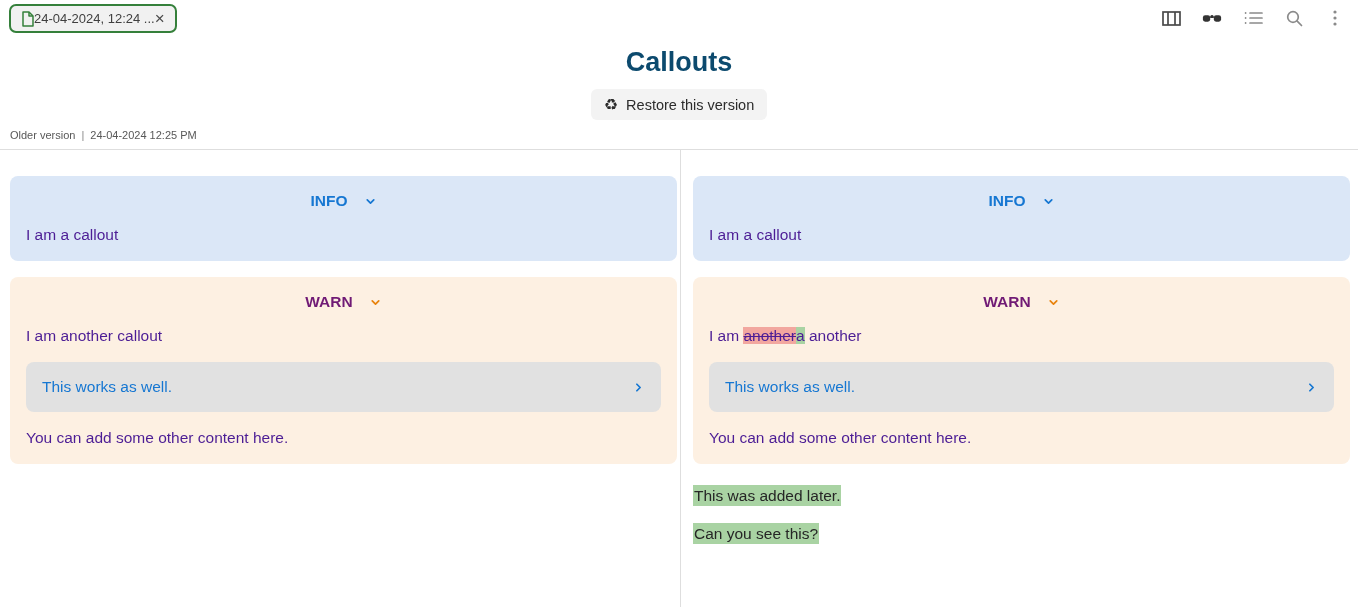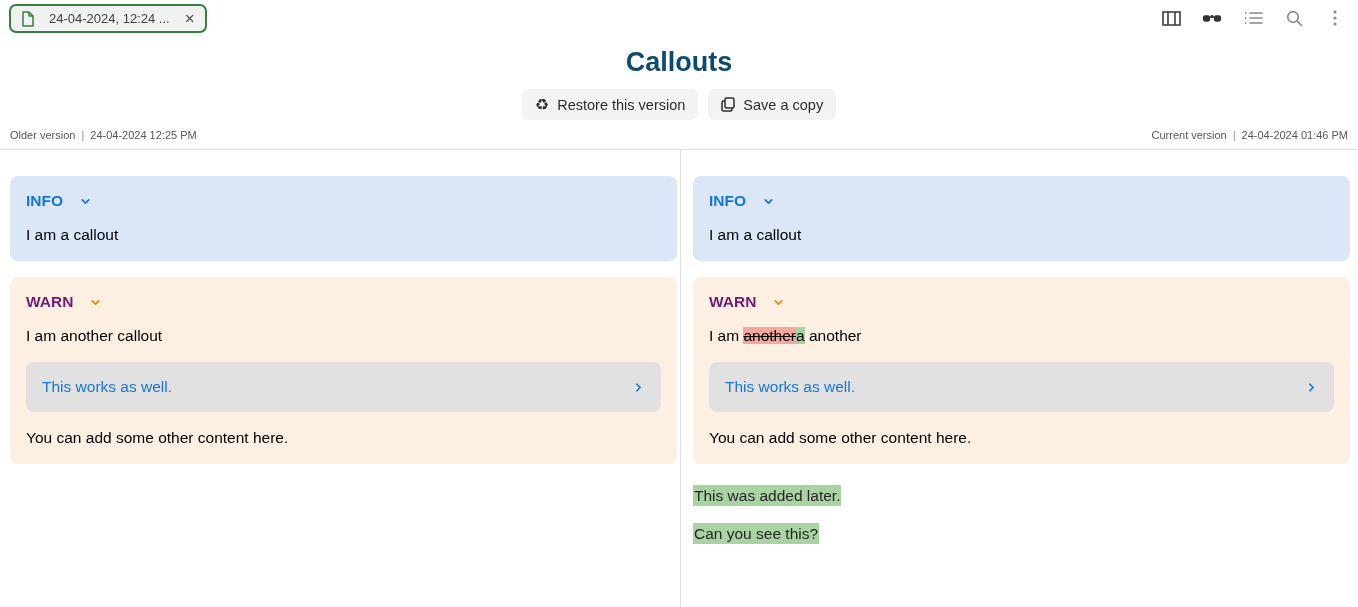--- a/index.html
+++ b/index.html
@@ -8,21 +8,21 @@
     width: 1358px; height: 607px; overflow: hidden;
     background: #ffffff; color: #262626;
     font-family: "Liberation Sans", "DejaVu Sans", sans-serif;
   }
   .app { position: relative; width: 1358px; height: 607px; }
 
   
   .topbar { position: relative; height: 38px; }
   .tab {
     position: absolute; left: 9px; top: 4px;
-    display: inline-flex; align-items: center; gap: 15px;
+    display: inline-flex; align-items: center; gap: 0;
     height: 29px; padding: 0 10px;
     border: 2px solid #35803b; border-radius: 7px;
     background: #f1f1f1; font-size: 13px; color: #3f3f3f; cursor: default;
   }
   .tab-close { font-size: 17px; line-height: 1; color: #4a4a4a; cursor: pointer; }
   .top-icons {
     position: absolute; right: 13px; top: 7px;
     display: flex; align-items: center; gap: 21px; color: #7a7a7a;
   }
   .top-icons .ibtn { width: 20px; height: 22px; display: flex; align-items: center; justify-content: center; cursor: pointer; }
@@ -48,25 +48,25 @@
 
   
   .content { display: flex; border-top: 1px solid #dedede; height: 464px; }
   .pane { padding-top: 26px; }
   .pane-left { width: 681px; min-width: 681px; border-right: 1px solid #dedede; padding-left: 10px; padding-right: 3px; }
   .pane-right { flex: 1; padding-left: 12px; padding-right: 8px; }
 
   .callout { border-radius: 8px; padding: 16px; margin-bottom: 16px; font-size: 15.5px; }
   .callout-info { background: #dbe7f7; }
   .callout-warn { background: #fdf0e2; }
-  .callout-header { display: flex; justify-content: flex-start; align-items: center; font-weight: 700; font-size: 15.5px; gap: 16px; }
+  .callout-header { display: flex; justify-content: center; align-items: center; font-weight: 700; font-size: 15.5px; gap: 16px; }
   .callout-info .callout-header { color: #1677d2; }
   .callout-warn .callout-header { color: #701a75; }
   .fold { display: inline-flex; cursor: pointer; }
-  .callout-body { margin-top: 15px; color: #000000; line-height: 20px; }
+  .callout-body { margin-top: 15px; color: #4c1d95; line-height: 20px; }
 
   .nested-callout {
     background: #e1e1e1; border-radius: 8px; padding: 16px; margin: 16px 0;
     display: flex; justify-content: space-between; align-items: center;
     color: #1677d2; font-weight: 400; cursor: pointer;
   }
 
   .diff-del { background: #f2a79f; text-decoration: line-through; margin-top: 16px; }
   .diff-ins { background: #a9d3a3; }
 
@@ -134,38 +134,26 @@
     </div>
   </div>
 
   <div class="doc-title">Callouts</div>
 
   <div class="actions">
     <button class="btn">
       <span class="glyph">♻</span>
       <span>Restore this version</span>
     </button>
-    <button class="btn">
-      <span>
-        <svg width="14" height="15" viewBox="0 0 14 15" fill="none" stroke="#2c2c2c" stroke-width="1.5" stroke-linejoin="round">
-          <rect x="4" y="1" width="9" height="10" rx="1.5"></rect>
-            <path d="M4 4 H2.5 A1.5 1.5 0 0 0 1 5.5 V12.5 A1.5 1.5 0 0 0 2.5 14 H9.5 A1.5 1.5 0 0 0 11 12.5 V11"></path>
-        </svg>
-      </span>
-      <span>Save a copy</span>
-    </button>
   </div>
 
   <div class="version-row">
     <div>
       <span>Older version</span><span class="sep">|</span><span>24-04-2024 12:25 PM</span>
     </div>
-    <div>
-      <span>Current version</span><span class="sep">|</span><span>24-04-2024 01:46 PM</span>
-    </div>
   </div>
 
   <div class="content">
 
     <div class="pane pane-left">
 
       <div class="callout callout-info">
         <div class="callout-header">
           <span>INFO</span>
           <span class="fold">

